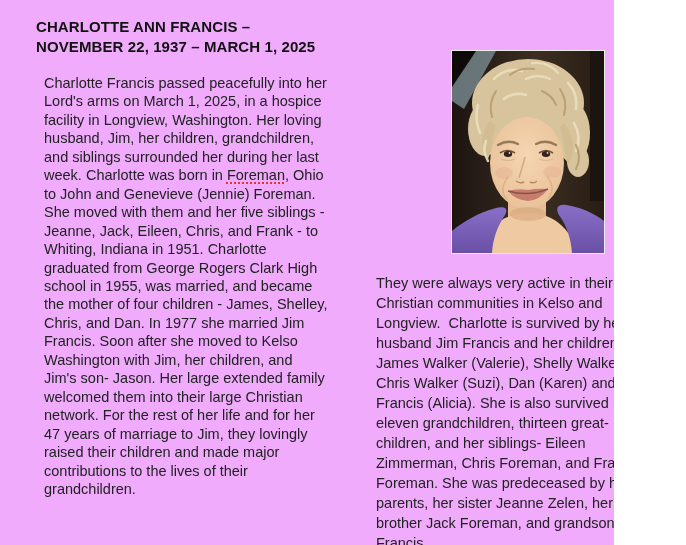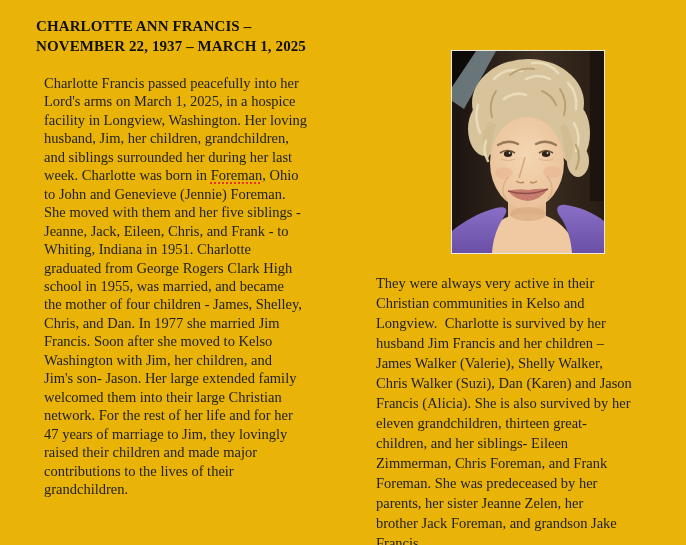--- a/index.html
+++ b/index.html
@@ -1,22 +1,22 @@
 <!DOCTYPE html>
 <html><head>
 <meta charset="utf-8">
 <style>
   html, body { margin: 0; padding: 0; background: #ffffff; }
   .page {
     position: relative;
-    width: 686px;
+    width: 614px;
     height: 545px;
-    background: #eab308;
+    background: #f0abfc;
     overflow: hidden;
-    font-family: Liberation Serif, serif;
+    font-family: Liberation Sans, sans-serif;
     color: #1f1f1f;
   }
   .title {
     position: absolute;
     left: 36px;
     top: 17px;
     width: 350px;
     margin: 0;
     font-size: 15px;
     font-weight: bold;

